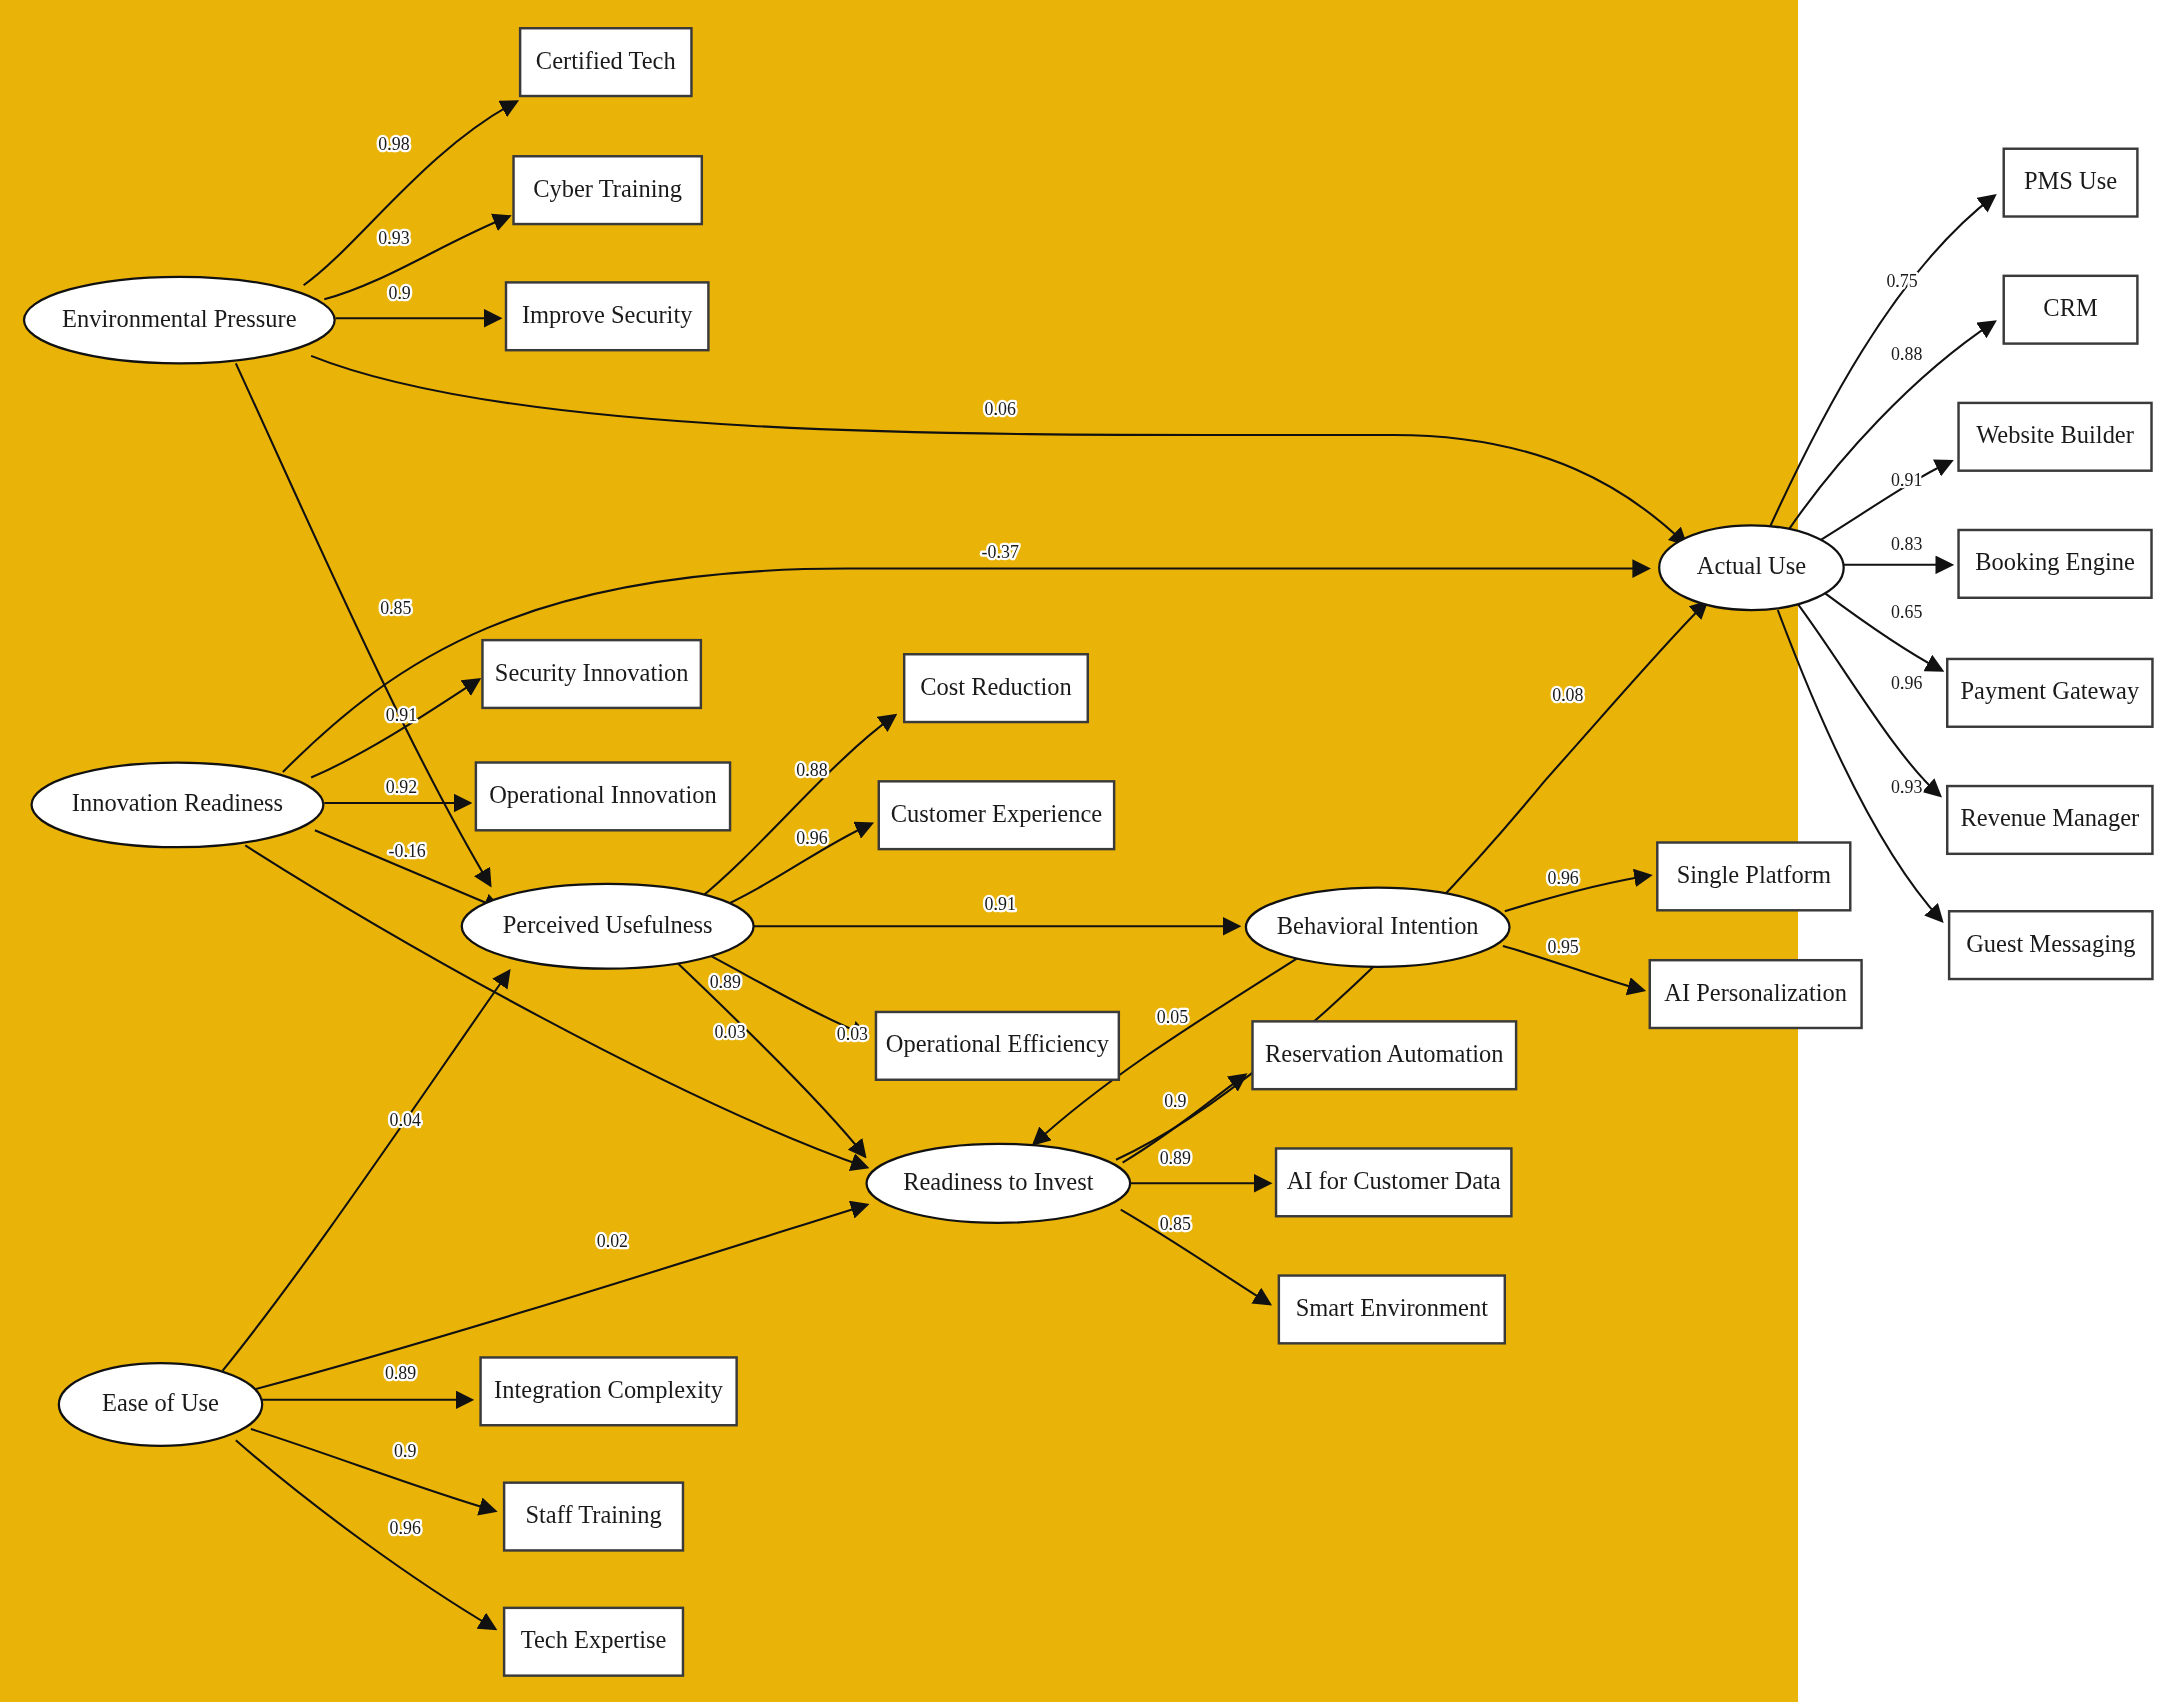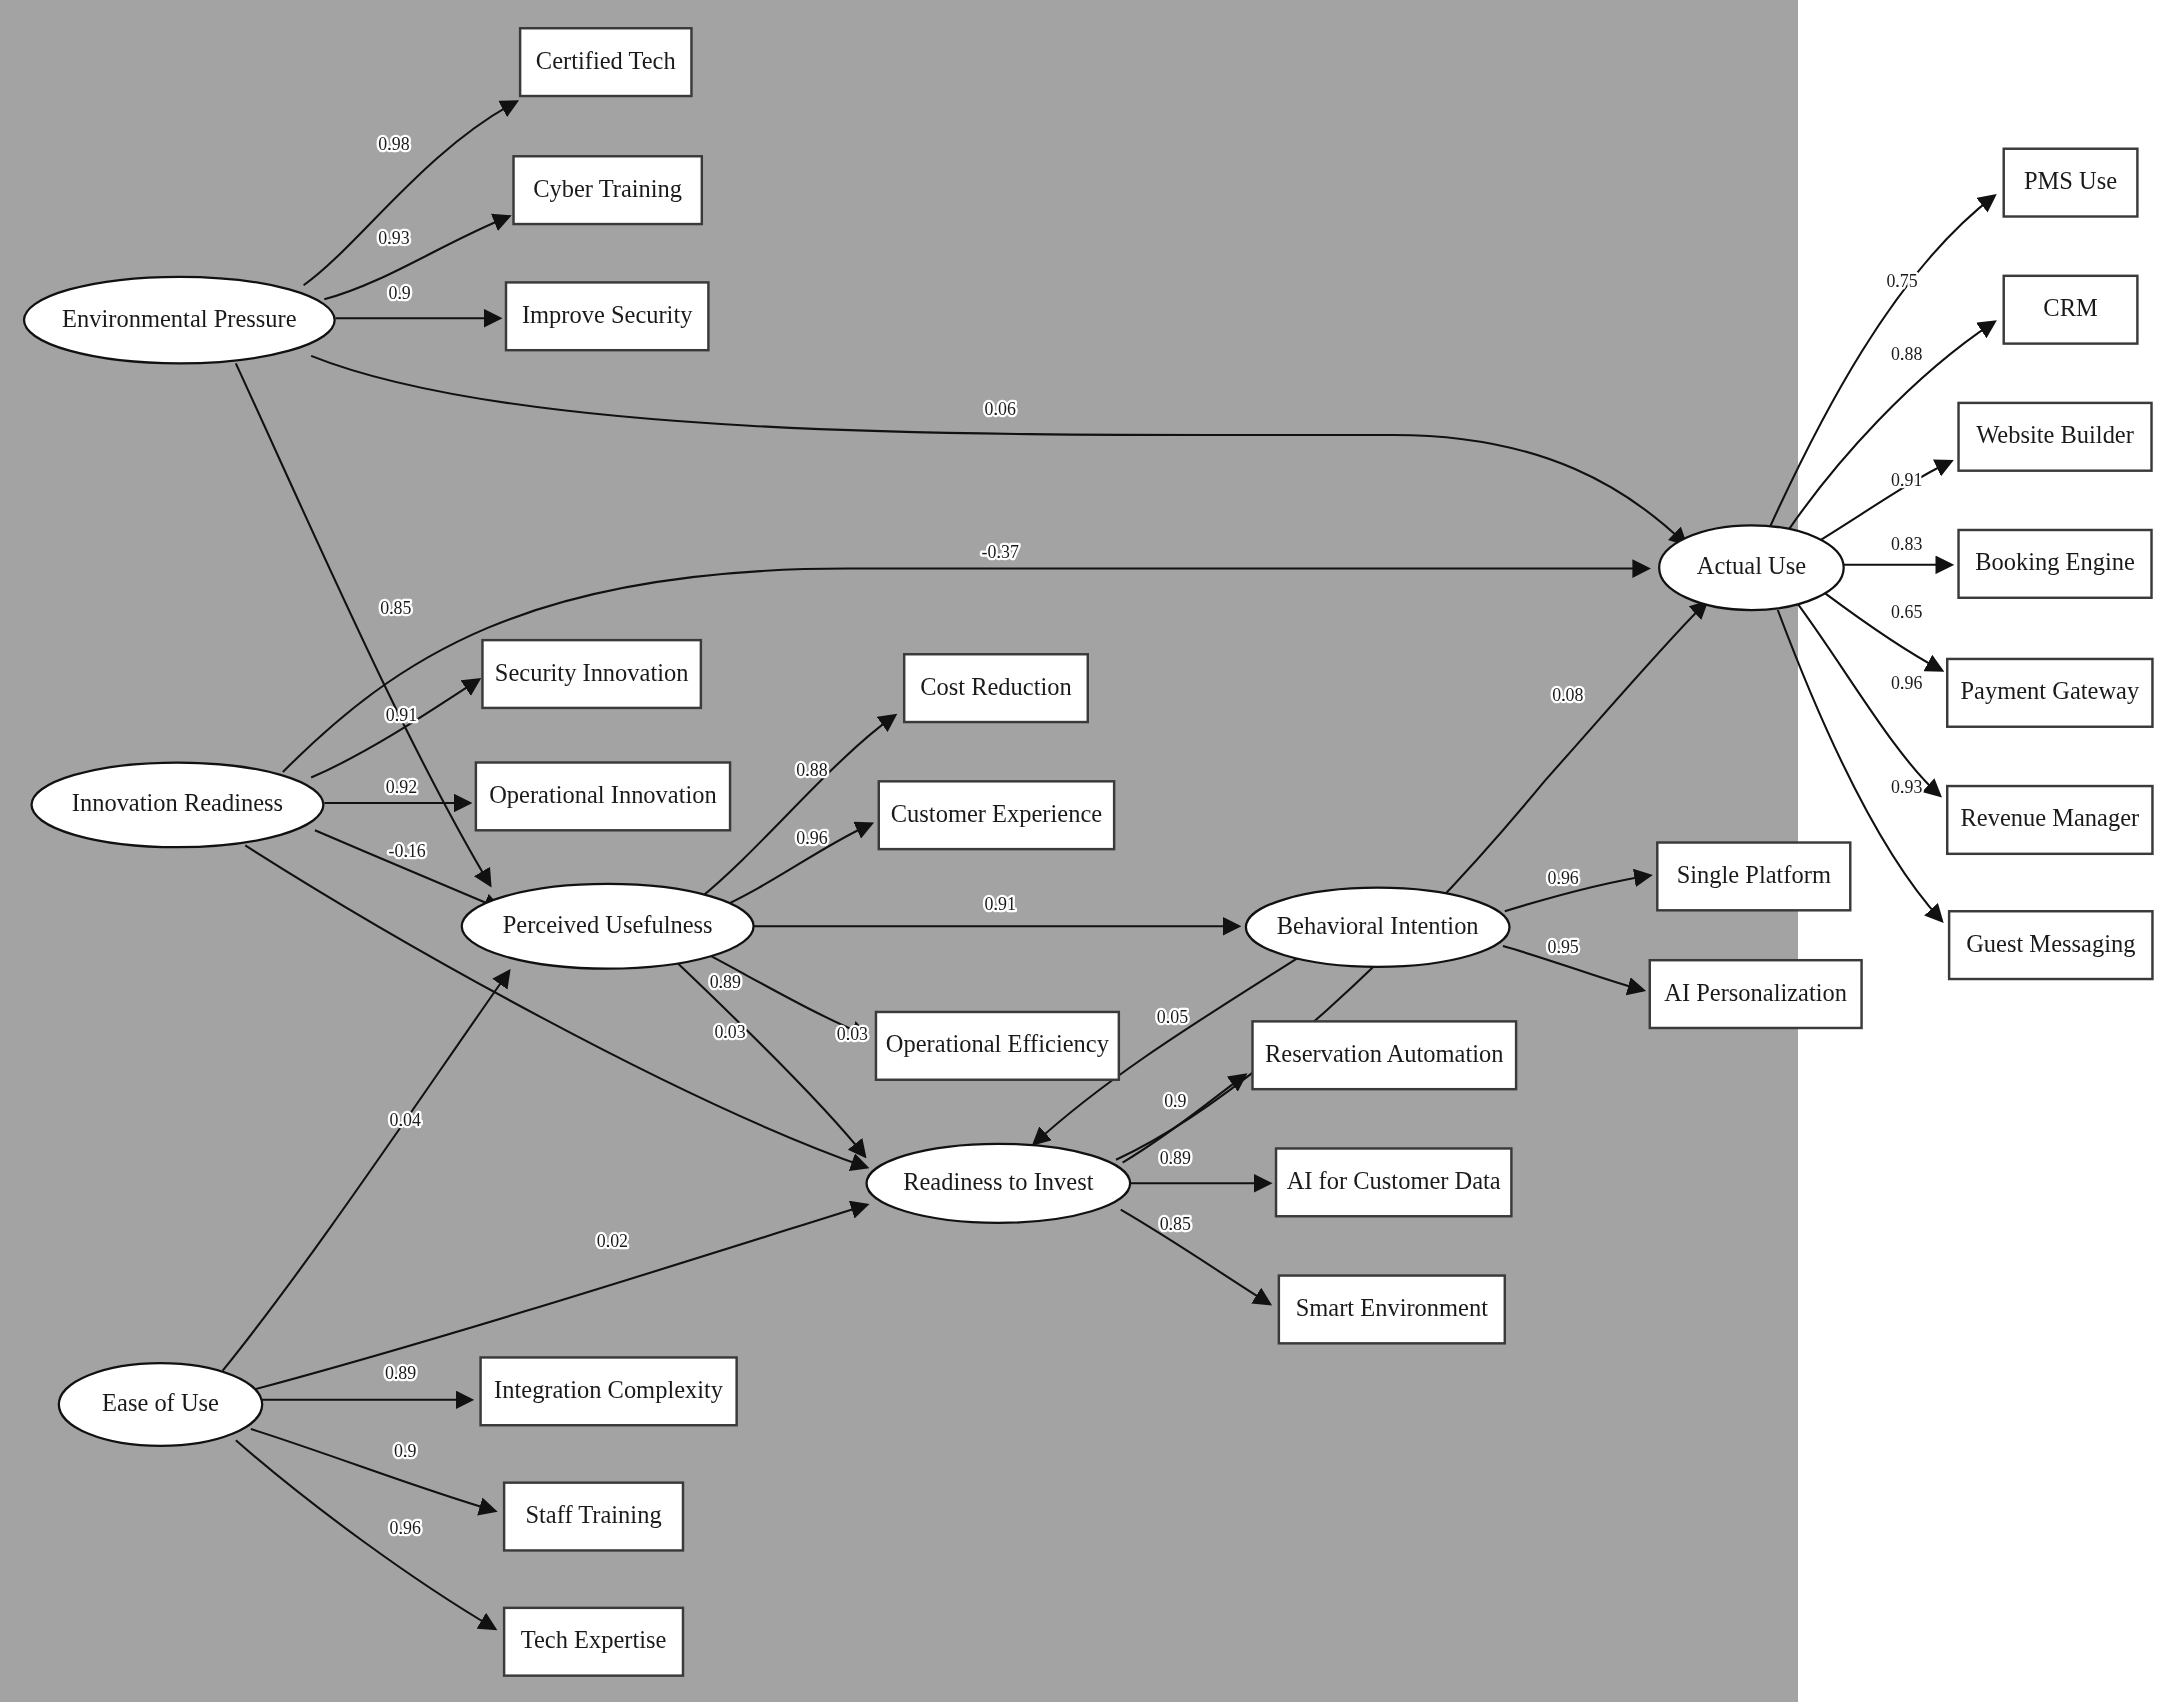--- a/index.html
+++ b/index.html
@@ -1,17 +1,17 @@
 <!DOCTYPE html>
 <html style="font-size:15px"><head>
 <meta charset="utf-8">
 <style>
   html,body{margin:0;padding:0;background:#ffffff;}
   body{font-family:"Liberation Serif", serif;}
-  #canvas-wrap{position:relative;width:1798px;height:1702px;background:#a3a3a3;}
+  #canvas-wrap{position:relative;width:1798px;height:1702px;background:#eab308;}
   svg#sem{display:block;width:2168px;height:1702px;}
   .node-ellipse{fill:#ffffff;stroke:#111111;stroke-width:2.4;}
   .node-rect{fill:#ffffff;stroke:#3a3a3a;stroke-width:2.6;}
   .node-label{font-family:"Liberation Serif", serif;font-size:26px;fill:#1a1a1a;text-anchor:middle;dominant-baseline:middle;}
   .edge-path{fill:none;stroke:#111111;stroke-width:2.2;}
   .edge-label{font-family:"Liberation Serif", serif;font-size:19px;fill:#1a1a1a;text-anchor:middle;dominant-baseline:middle;}
 </style>
 </head>
 <body>
 

